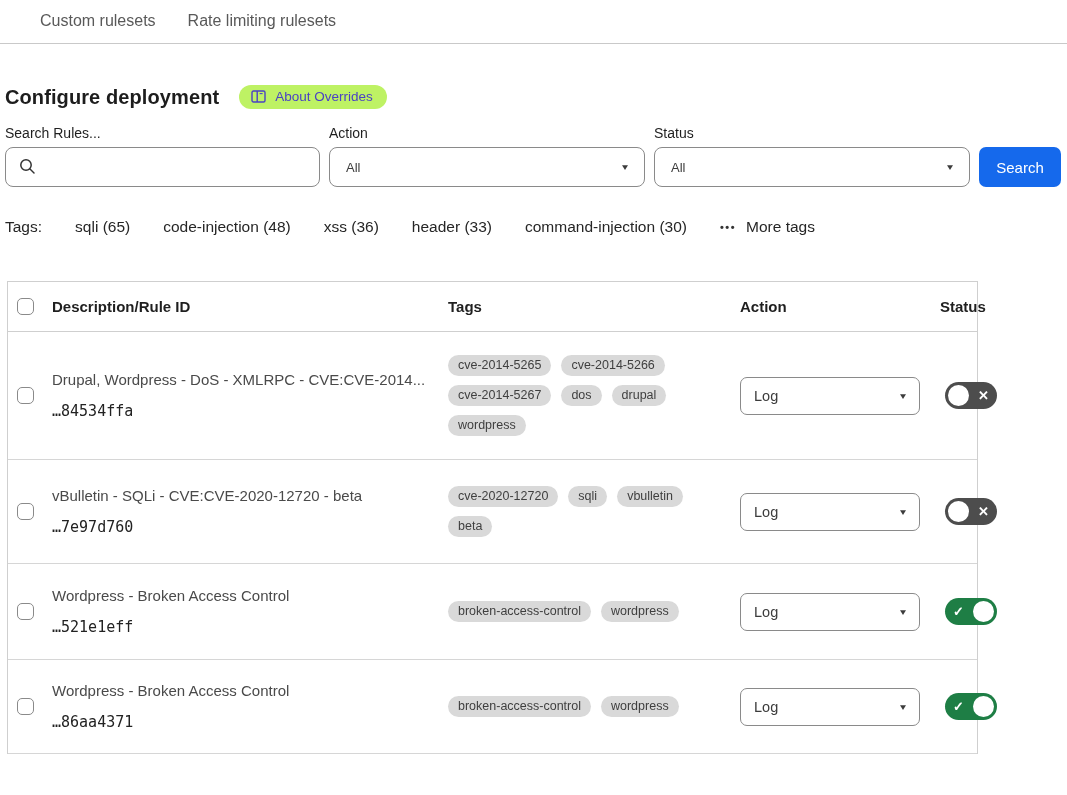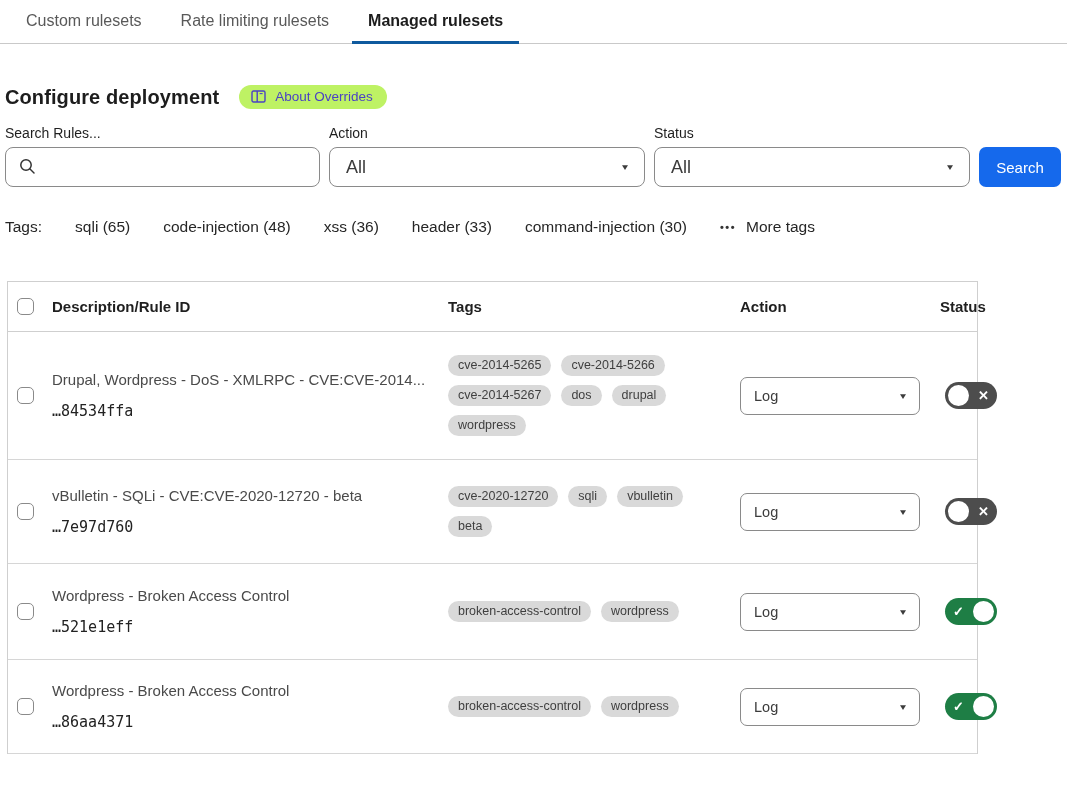--- a/index.html
+++ b/index.html
@@ -4,21 +4,21 @@
 <style>
   * { box-sizing: border-box; }
   html, body { margin: 0; padding: 0; }
   body {
     width: 1067px; height: 795px; overflow: hidden;
     background: #ffffff; color: #1f1f1f;
     font-family: "Liberation Sans", sans-serif;
   }
 
   
-  .tabbar { display: flex; gap: 7px; padding-left: 10px; border-bottom: 1px solid #c9c9c9; height: 44px; }
+  .tabbar { display: flex; padding-left: 24px; border-bottom: 1px solid #c9c9c9; height: 44px; }
   .tab { position: relative; padding: 12px 16px 0 16px; font-size: 16px; color: #595959; cursor: pointer; white-space: nowrap; }
   .tab.active { color: #1c1c1c; font-weight: 700; }
   .tab-underline { position: absolute; left: 0; right: 0; bottom: -1px; height: 3px; background: #0f5a9e; }
 
   
   .content { padding: 0 6px 0 5px; }
 
   .heading-row { margin-top: 41px; display: flex; align-items: center; gap: 20px; }
   .page-title { font-size: 20px; font-weight: 700; margin: 0; color: #1d1d1d; letter-spacing: 0.1px; }
   .about-badge { display: inline-flex; align-items: center; gap: 9px; background: #bef264; color: #4b42c4;
@@ -29,21 +29,21 @@
   .filters { margin-top: 16px; display: flex; align-items: flex-end; gap: 9px; }
   .field { display: flex; flex-direction: column; }
   .field-label { font-size: 14px; color: #1f1f1f; margin-bottom: 6px; }
   .input-wrap { position: relative; width: 315px; }
   .input-wrap svg { position: absolute; left: 14px; top: 11px; }
   .search-input { width: 315px; height: 40px; border: 1px solid #8a8a8a; border-radius: 8px;
     padding: 0 12px 0 42px; font-size: 15px; font-family: "Liberation Sans", sans-serif; color: #333; outline: none; }
   .select { height: 40px; border: 1px solid #8a8a8a; border-radius: 8px; background: #fff;
     display: flex; align-items: center; justify-content: space-between; padding: 0 16px; cursor: pointer; }
   .filter-select { width: 316px; }
-  .select-value { font-size: 18px; color: #3c3c3c; }
+  .select-value { font-size: 13px; color: #3c3c3c; }
   .select-arrow { font-size: 12px; color: #3c3c3c; transform: scaleY(0.8); }
   .search-btn { height: 40px; width: 86px; background: #1569ec; color: #ffffff; border: none; border-radius: 7px;
     font-size: 15px; font-family: "Liberation Sans", sans-serif; cursor: pointer; }
 
   
   .tagsbar { margin-top: 31px; display: flex; align-items: center; gap: 33px; font-size: 15.5px; color: #262626; }
   .tagsbar-label { color: #262626; }
   .tag-link { color: #262626; cursor: pointer; text-decoration: none; white-space: nowrap; }
   .more-tags { display: inline-flex; align-items: center; gap: 10px; cursor: pointer; }
   .dots-icon { font-size: 11px; letter-spacing: 1.5px; font-weight: 700; color: #333; }
@@ -79,21 +79,20 @@
   .glyph { position: absolute; top: 50%; transform: translateY(-52%); color: #ffffff; font-size: 13px; font-weight: 700; line-height: 1; }
   .toggle.off .glyph { right: 8px; }
   .toggle.on  .glyph { left: 8px; }
 </style>
 </head>
 <body>
 
 <div class="tabbar" id="tabbar">
     <div class="tab"><span class="tab-label">Custom rulesets</span></div>
     <div class="tab"><span class="tab-label">Rate limiting rulesets</span></div>
-    <div class="tab active"><span class="tab-label">Managed rulesets</span><div class="tab-underline"></div></div>
   </div>
 
 <div class="content">
 
   <div class="heading-row">
     <h1 class="page-title">Configure deployment</h1>
     <span class="about-badge">
       <span>
         <svg width="15" height="13" viewBox="0 0 15 13" fill="none">
           <rect x="1" y="1" width="13" height="11" rx="1.5" stroke="#4b42c4" stroke-width="1.4"></rect>

